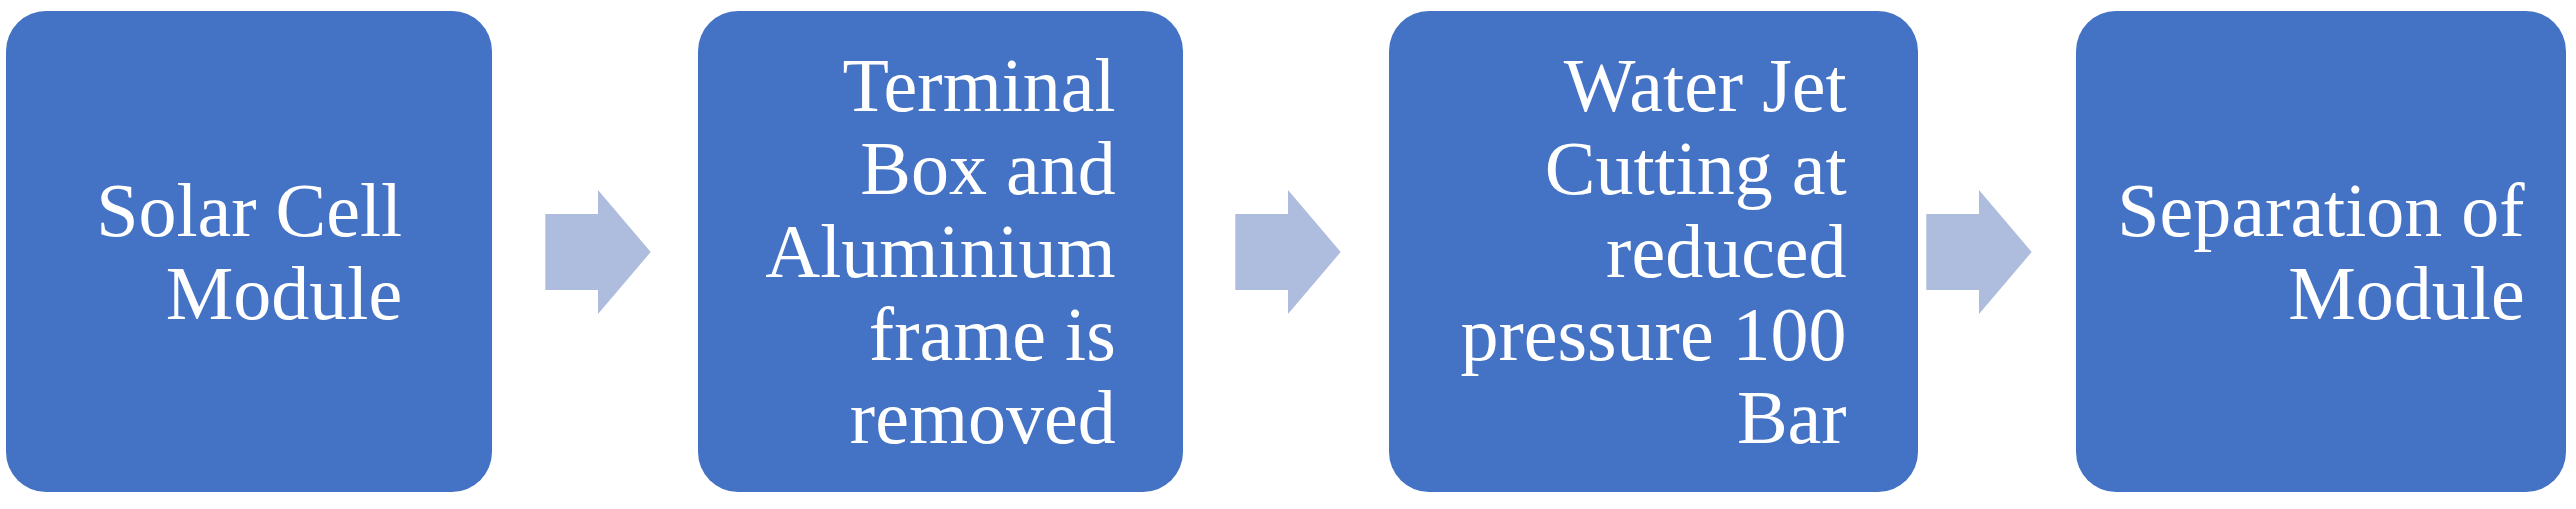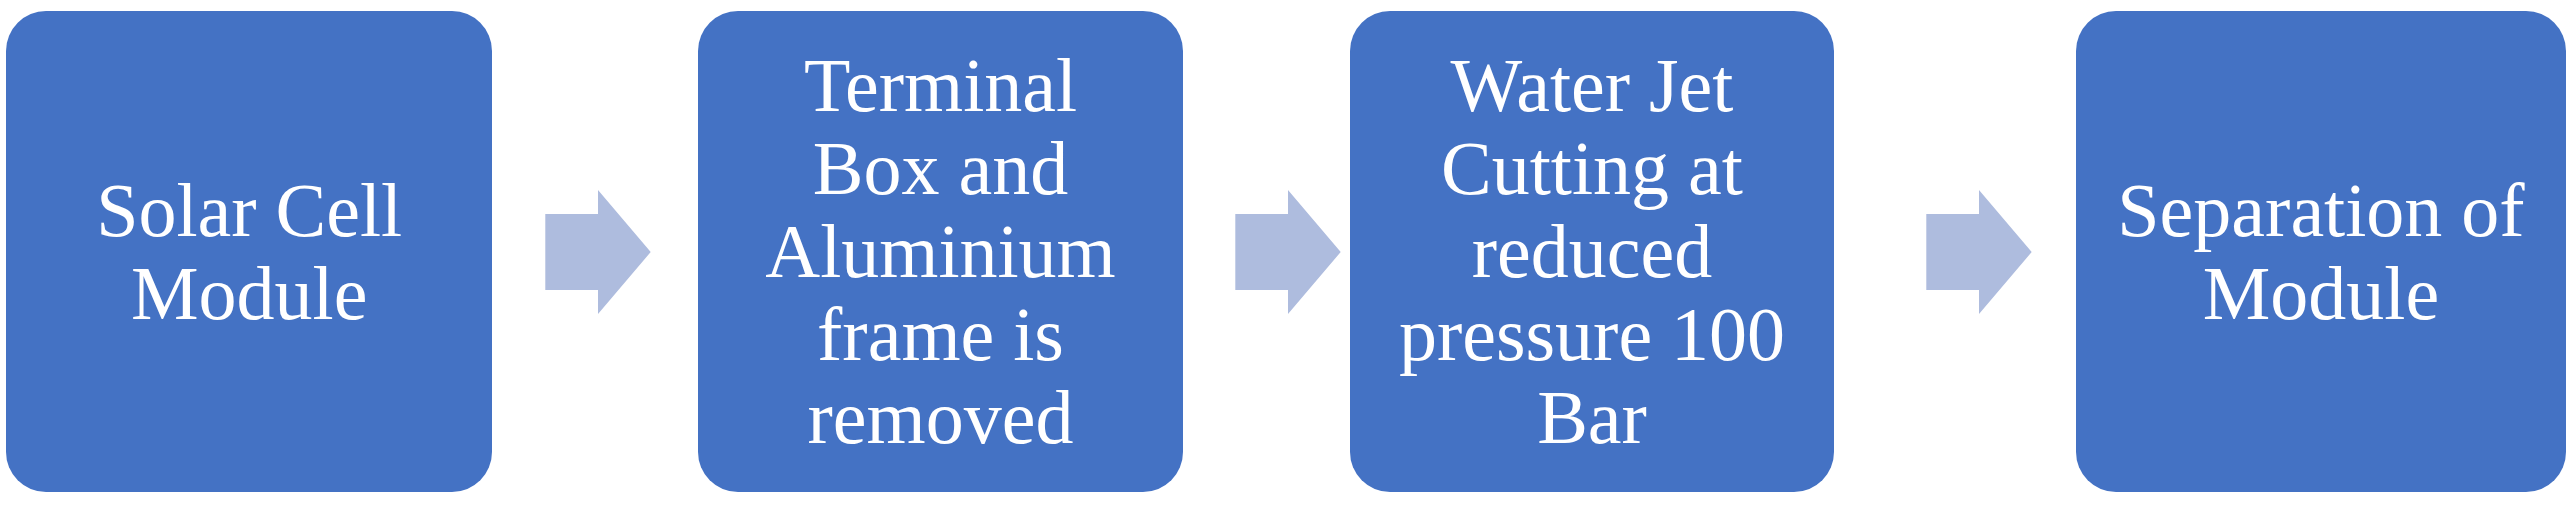--- a/index.html
+++ b/index.html
@@ -30,30 +30,30 @@
     justify-content: center;
     box-sizing: border-box;
     padding: 0 6.2px;
   }
 
   .step-label {
     color: #FFFFFF;
     font-family: "Liberation Serif", "DejaVu Serif", serif;
     font-size: 76px;
     line-height: 83px;
-    text-align: center;
+    text-align: right;
     white-space: pre-line;
     letter-spacing: 0px;
     font-weight: normal;
   }
 
   
   #step-1 { left: 6.2px;    width: 486px; }
   #step-2 { left: 698px;  width: 485px; }
-  #step-3 { left: 1350px; width: 484px; }
+  #step-3 { left: 1389px; width: 529px; }
   #step-4 { left: 2076px; width: 490px; }
 
   
   .connector-arrow {
     position: absolute;
     top: 190px;
     width: 106px;
     height: 124px;
   }
   .connector-arrow svg { display: block; width: 100%; height: 100%; }

